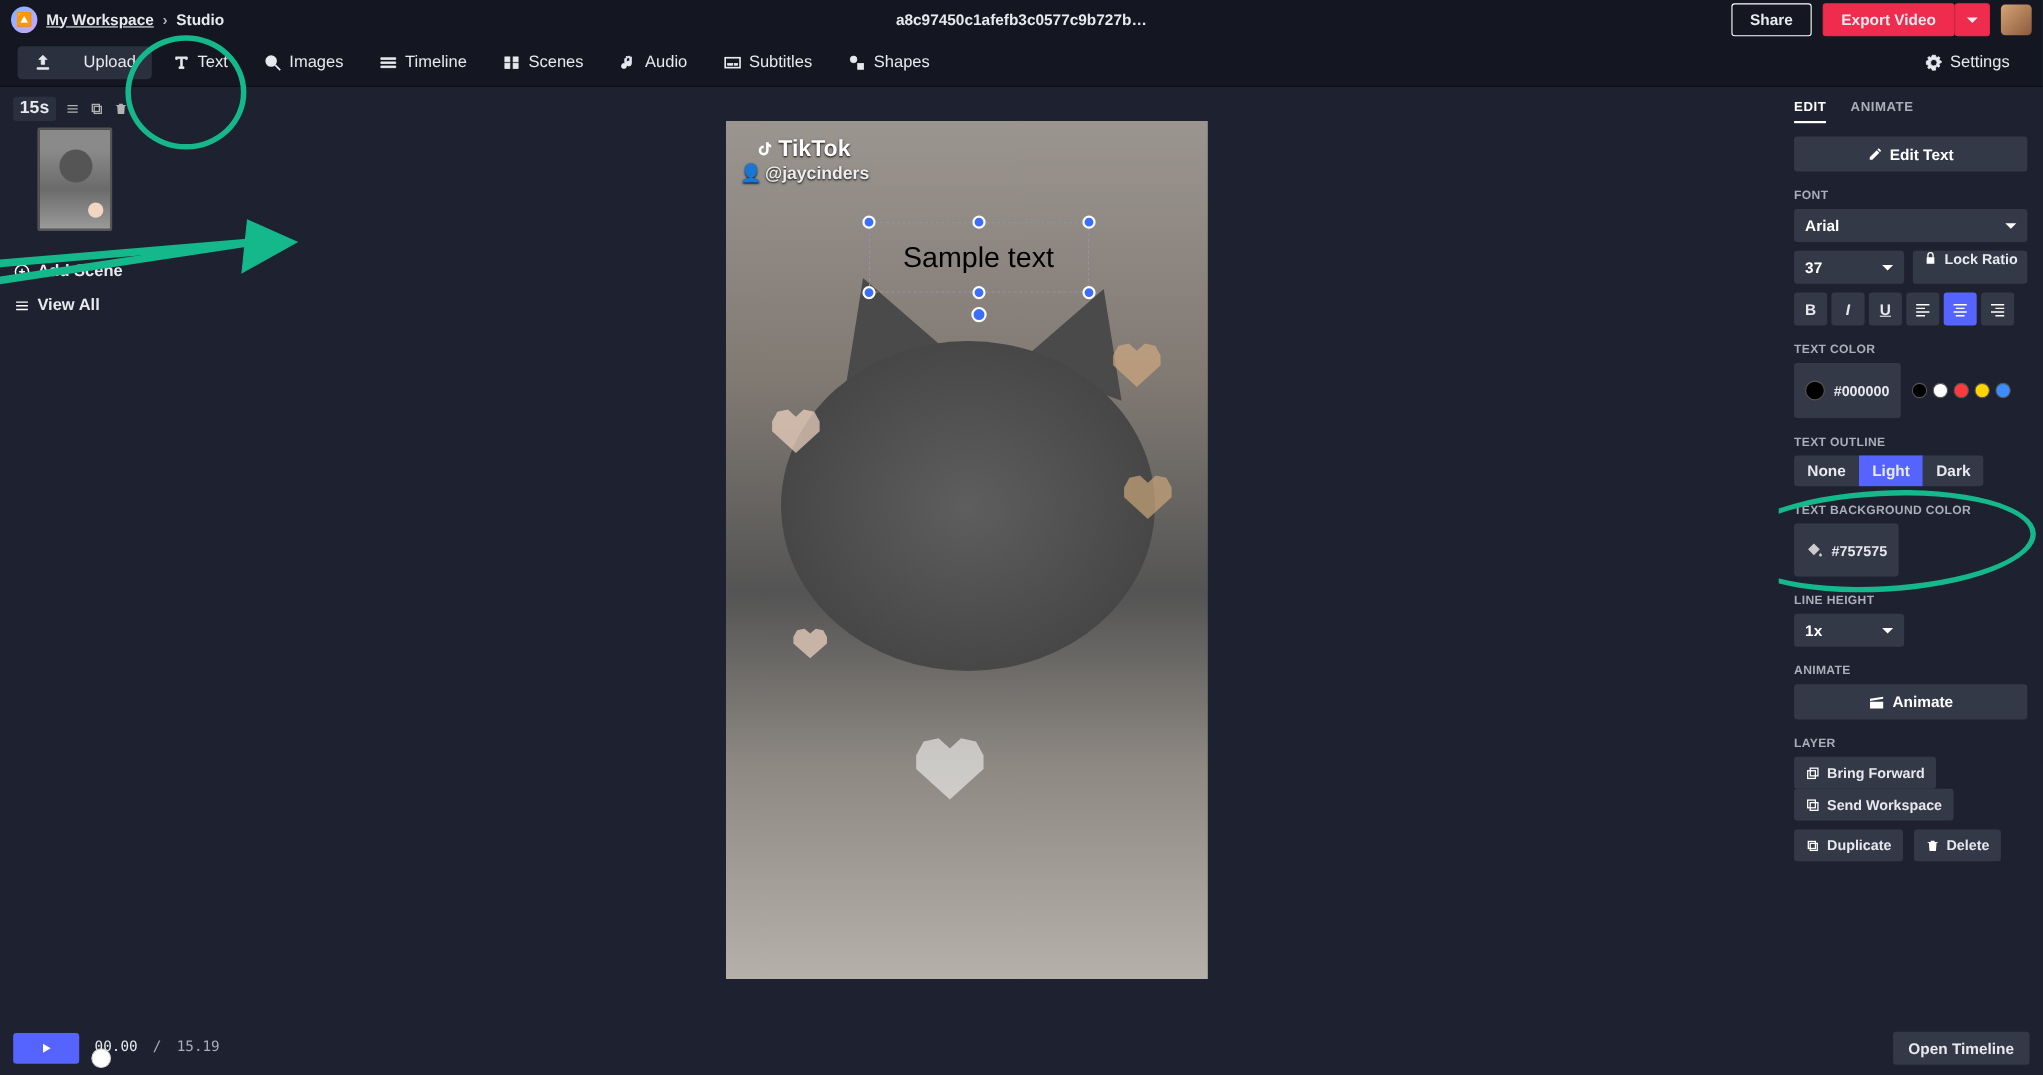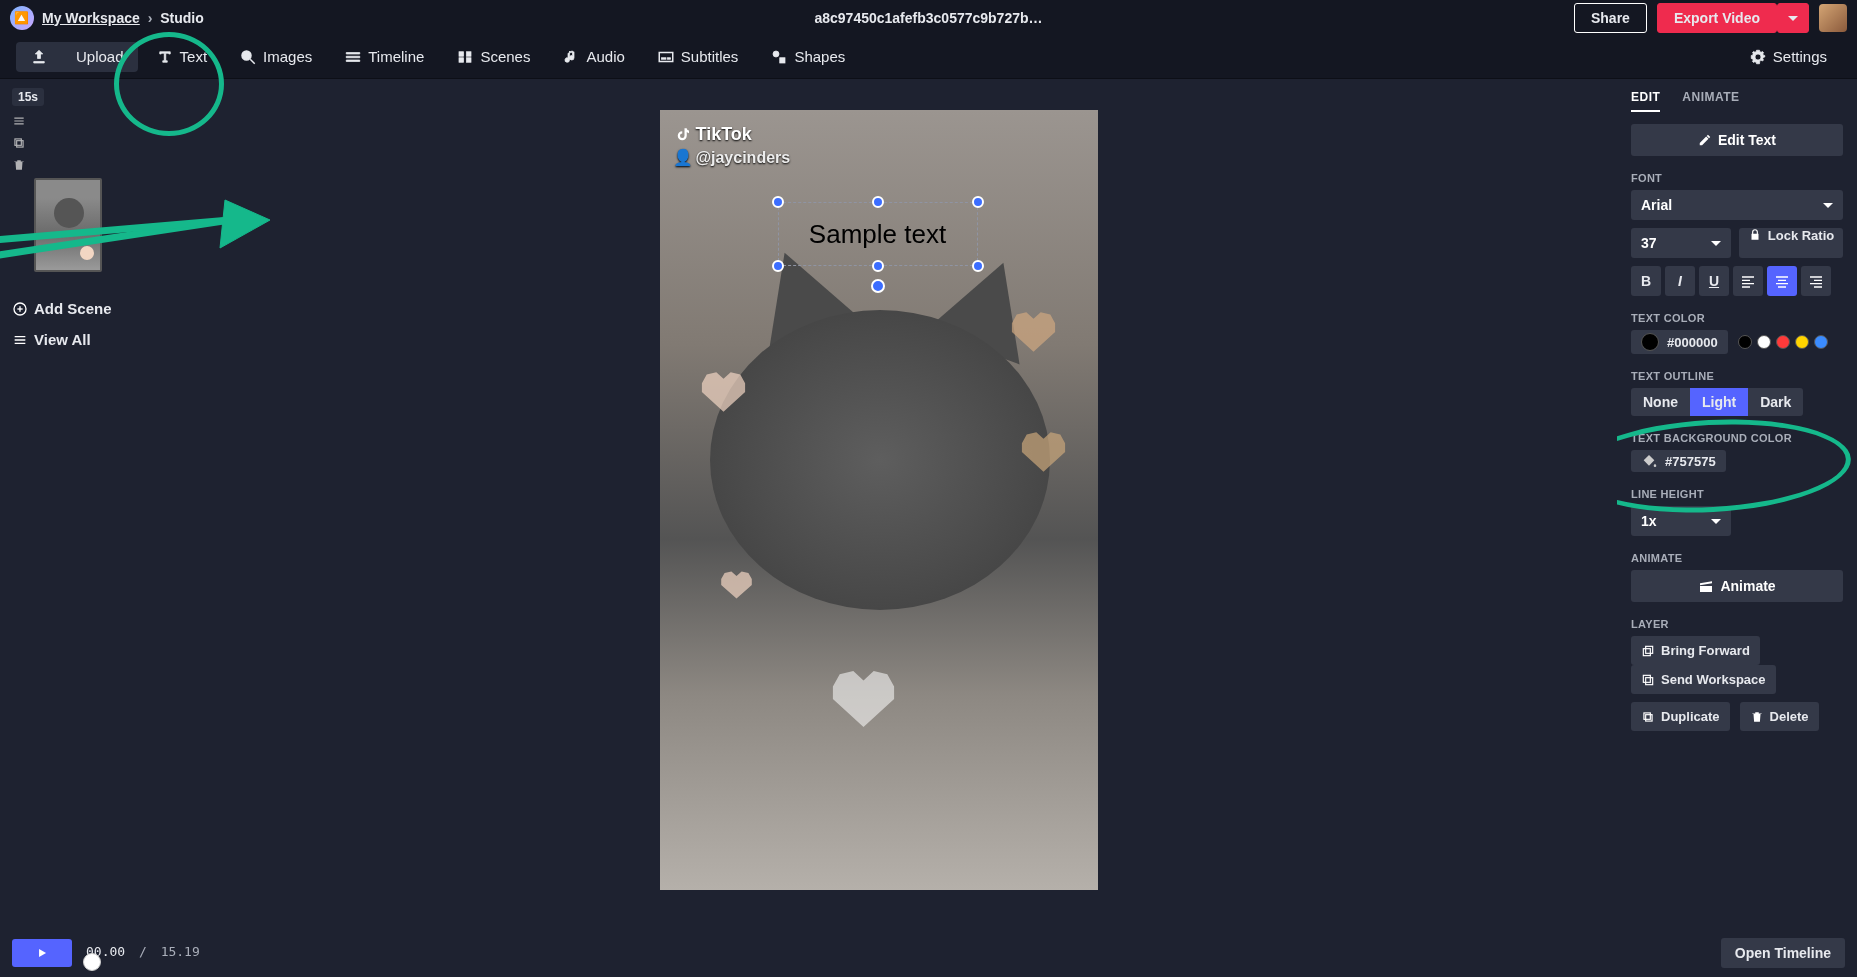--- a/index.html
+++ b/index.html
@@ -84,21 +84,21 @@
     position:absolute;
     top:80px;bottom:48px;left:0;right:0;
     display:flex;
   }
   
   .left-sidebar{
     width:140px;
     padding:8px 12px;
     display:flex;flex-direction:column;gap:6px;
   }
-  .scene-meta{display:flex;align-items:flex-start;gap:8px;font-size:12px;flex-direction:column;}
+  .scene-meta{display:flex;align-items:center;gap:8px;font-size:16px;}
   .scene-meta .dur{background:var(--bg-panel);padding:2px 6px;border-radius:3px;font-weight:600;}
   .scene-meta .icon-sm{width:14px;height:14px;cursor:pointer;opacity:0.85;}
   .scene-thumb{
     width:68px;height:94px;
     background:linear-gradient(180deg,#8a8a8a 20%,#6b6b6b 60%,#9a9a9a);
     border:2px solid #555;border-radius:2px;
     margin-left:22px;
     position:relative;overflow:hidden;
   }
   .scene-thumb::before,.scene-thumb::after{
@@ -141,34 +141,34 @@
     position:absolute;width:48px;height:44px;
     background:#f2d6c3;opacity:0.7;
     clip-path:polygon(50% 20%, 65% 5%, 85% 10%, 95% 30%, 95% 50%, 50% 95%, 5% 50%, 5% 30%, 15% 10%, 35% 5%);
   }
   .heart.h1{top:260px;left:40px;}
   .heart.h2{top:320px;right:30px;background:#caa77a;}
   .heart.h3{bottom:160px;left:170px;width:68px;height:62px;background:#fff;opacity:0.55;}
   .heart.h4{top:460px;left:60px;width:34px;height:30px;}
   .heart.h5{top:200px;right:40px;background:#d0a880;}
   .tt-brand{
-    position:absolute;top:14px;left:14px;
+    position:absolute;top:14px;left:26px;
     color:#fff;display:flex;align-items:center;gap:4px;
-    font-weight:700;font-size:18px;
+    font-weight:700;font-size:21px;
     text-shadow:0 1px 2px #000;
   }
   .tt-brand .tt-logo{width:18px;height:20px;}
   .tt-user{
     position:absolute;top:38px;left:14px;
     color:#eee;font-size:16px;font-weight:600;
     text-shadow:0 1px 2px #000;
   }
   
   .text-sel{
-    position:absolute;top:92px;left:118px;
+    position:absolute;top:92px;left:130px;
     width:200px;height:64px;
     border:1px dashed #8f94a3;
     display:flex;align-items:center;justify-content:center;
     font-family:Arial;font-size:26px;color:#000;
   }
   .handle{
     position:absolute;width:12px;height:12px;border-radius:50%;
     background:#3b6dff;border:2px solid #fff;
   }
   .handle.tl{top:-7px;left:-7px;} .handle.tr{top:-7px;right:-7px;}
@@ -233,21 +233,21 @@
   .fmt-row{display:flex;gap:4px;margin-top:8px;}
   .fmt{
     width:30px;height:30px;background:var(--bg-panel-2);border-radius:3px;
     display:flex;align-items:center;justify-content:center;
     font-weight:700;cursor:pointer;font-size:14px;
   }
   .fmt.active{background:var(--accent);}
   .color-row{display:flex;align-items:center;gap:10px;}
   .color-input{
     display:flex;align-items:center;gap:8px;
-    background:var(--bg-panel-2);padding:3px 10px;border-radius:3px;
+    background:var(--bg-panel-2);padding:16px 10px;border-radius:3px;
     font-size:13px;font-weight:600;
   }
   .swatch{width:18px;height:18px;border-radius:50%;border:1px solid #555;}
   .swatches{display:flex;gap:5px;}
   .swatches .swatch{width:14px;height:14px;cursor:pointer;}
   .seg{display:flex;}
   .seg .opt{
     padding:6px 12px;background:var(--bg-panel-2);font-size:14px;font-weight:600;
     cursor:pointer;
   }

